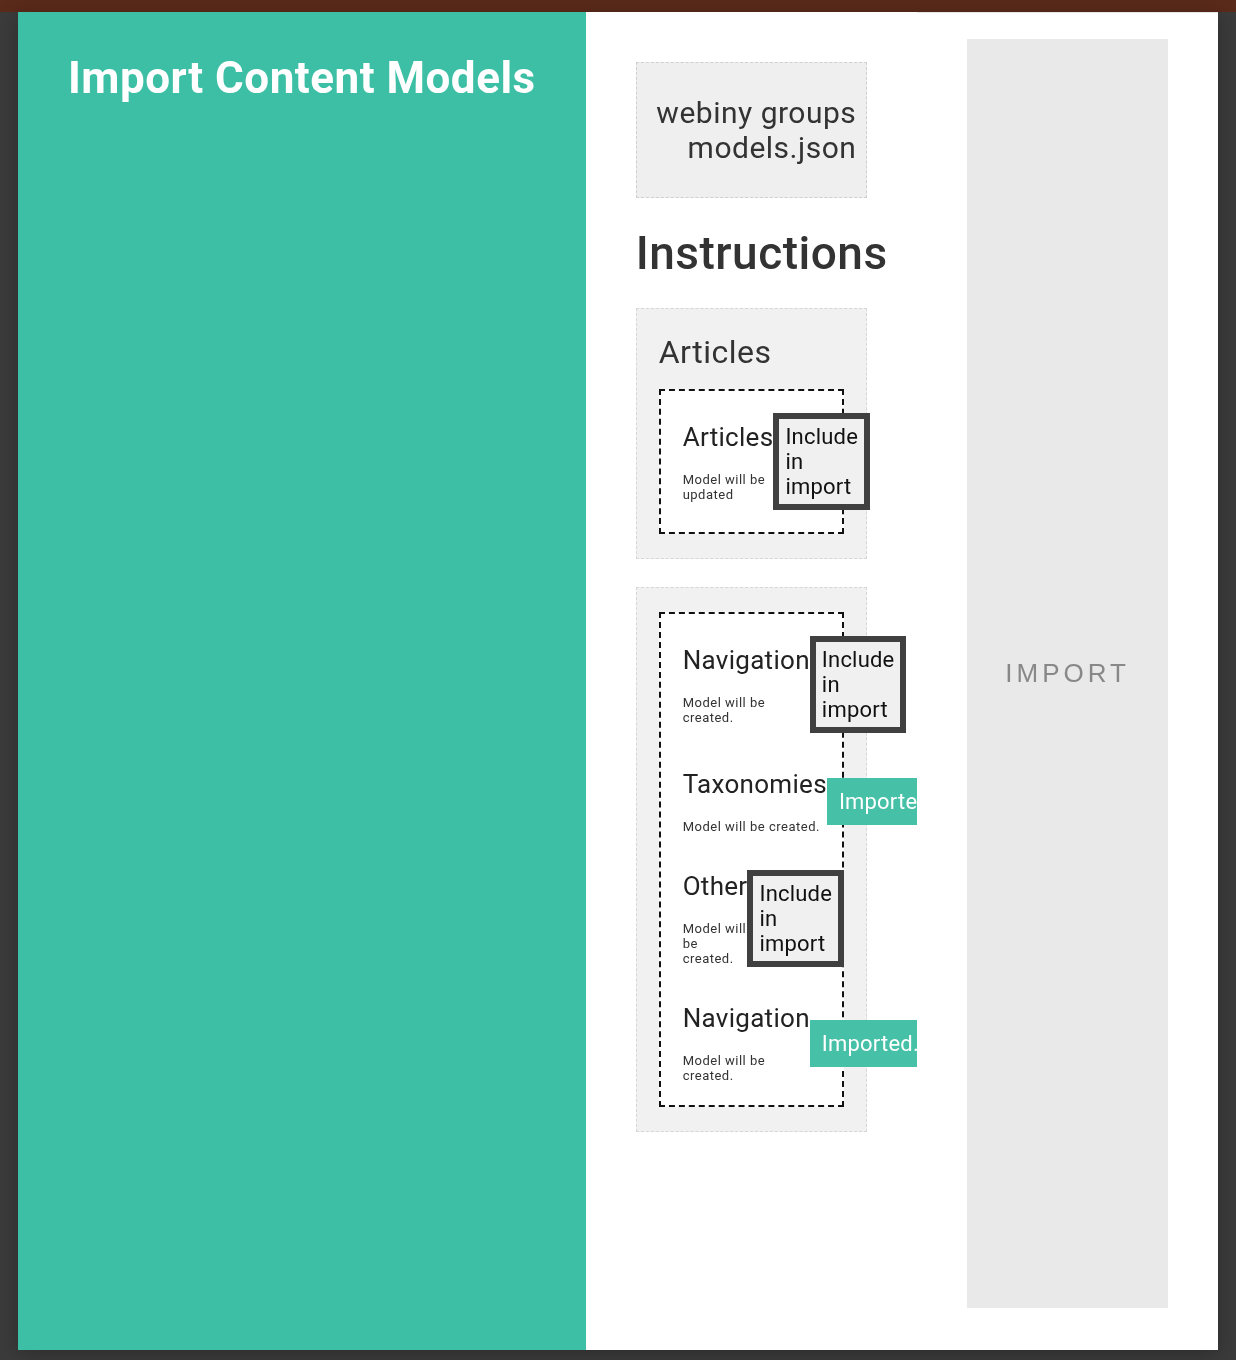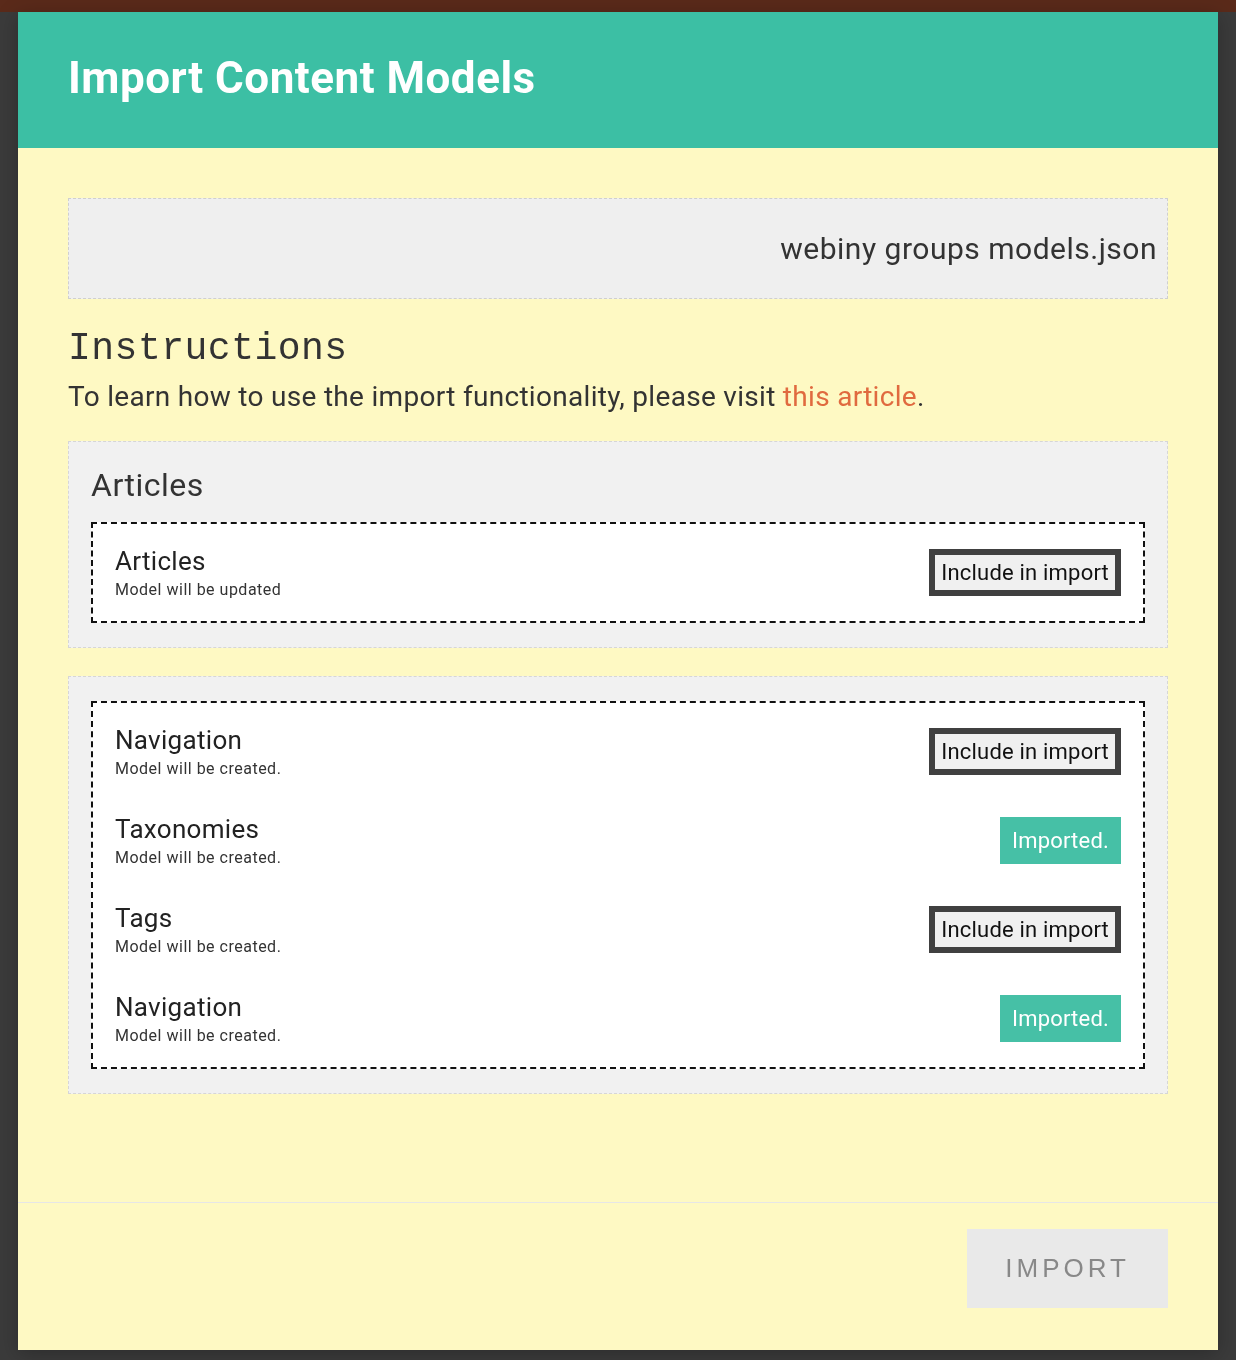--- a/index.html
+++ b/index.html
@@ -2,22 +2,22 @@
 <html><head>
 <meta charset="utf-8">
 <style>
   * { box-sizing: border-box; margin: 0; padding: 0; }
   html, body { width: 1236px; height: 1360px; font-family: -apple-system, BlinkMacSystemFont, "Segoe UI", Roboto, "Helvetica Neue", Arial, sans-serif; }
   body { background: #3b3b3b; position: relative; }
   .brown-bar { position: absolute; top: 0; left: 0; right: 0; height: 12px; background: #5a2a1a; }
   .modal {
     position: absolute;
     top: 12px; left: 18px; right: 18px; bottom: 10px;
-    background: #fef9c3;
-    display: flex; flex-direction: column;
+    background: #ffffff;
+    display: flex; flex-direction: row;
     box-shadow: 0 4px 20px rgba(0,0,0,.25);
   }
   .modal-header {
     background: #3cbfa4;
     color: #fff;
     padding: 40px 50px 44px;
     font-size: 44px;
     font-weight: 700;
     letter-spacing: .5px;
   }
@@ -29,26 +29,25 @@
   .file-box {
     border: 1px dashed #cfcfcf;
     background: #efefef;
     text-align: right;
     padding: 32px 10px;
     font-size: 30px;
     color: #333;
     letter-spacing: .5px;
   }
   .instructions-title {
-    font-size: 38px;
+    font-size: 46px;
     font-weight: 500;
     color: #333;
     margin-top: 28px;
     letter-spacing: .5px;
-    font-family: Liberation Mono, monospace;
   }
   .instructions-text {
     font-size: 28px;
     color: #333;
     margin-top: 10px;
     letter-spacing: .3px;
   }
   .instructions-text a {
     color: #e06a3f;
     text-decoration: none;
@@ -77,24 +76,24 @@
     justify-content: space-between;
     padding: 18px 0;
   }
   .item-text {}
   .item-name {
     font-size: 26px;
     color: #222;
     letter-spacing: .3px;
   }
   .item-sub {
-    font-size: 16px;
+    font-size: 13px;
     color: #333;
     letter-spacing: .5px;
-    margin-top: 4px;
+    margin-top: 20px;
   }
   .chip {
     font-size: 22px;
     padding: 5px 6px;
     border: 6px solid #404040;
     background: #f0f0f0;
     color: #111;
     letter-spacing: .2px;
     cursor: pointer;
   }
@@ -126,23 +125,20 @@
 
 <div class="modal">
   <div class="modal-header">Import Content Models</div>
 
   <div class="modal-body">
     <div class="file-box">
       <span>webiny groups models.json</span>
     </div>
 
     <div class="instructions-title">Instructions</div>
-    <div class="instructions-text">
-      <span>To learn how to use the import functionality, please visit </span><a href="#">this article</a><span>.</span>
-    </div>
 
     <div id="groups-container">
         <div class="group">
           <div class="group-title">Articles</div>
           <div class="items-box">
             <div class="item-row">
               <div class="item-text">
                 <div class="item-name">Articles</div>
                 <div class="item-sub">Model will be updated</div>
               </div>
@@ -161,21 +157,21 @@
             </div>
             <div class="item-row">
               <div class="item-text">
                 <div class="item-name">Taxonomies</div>
                 <div class="item-sub">Model will be created.</div>
               </div>
               <span class="chip imported">Imported.</span>
             </div>
             <div class="item-row">
               <div class="item-text">
-                <div class="item-name">Tags</div>
+                <div class="item-name">Other</div>
                 <div class="item-sub">Model will be created.</div>
               </div>
               <span class="chip">Include in import</span>
             </div>
             <div class="item-row">
               <div class="item-text">
                 <div class="item-name">Navigation</div>
                 <div class="item-sub">Model will be created.</div>
               </div>
               <span class="chip imported">Imported.</span>

